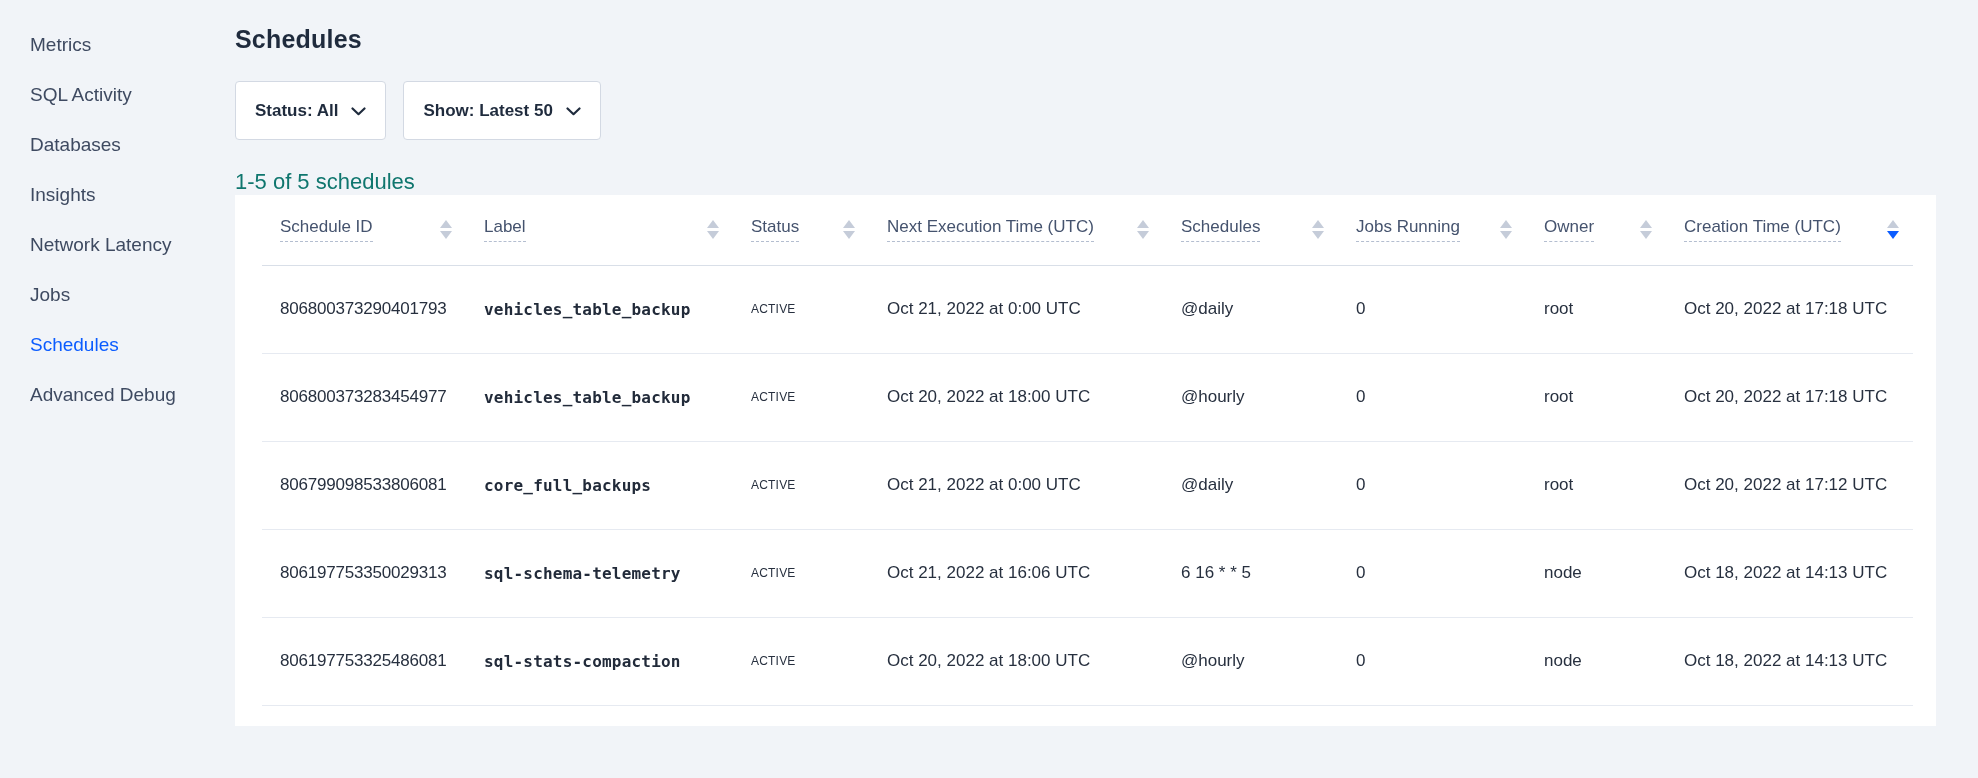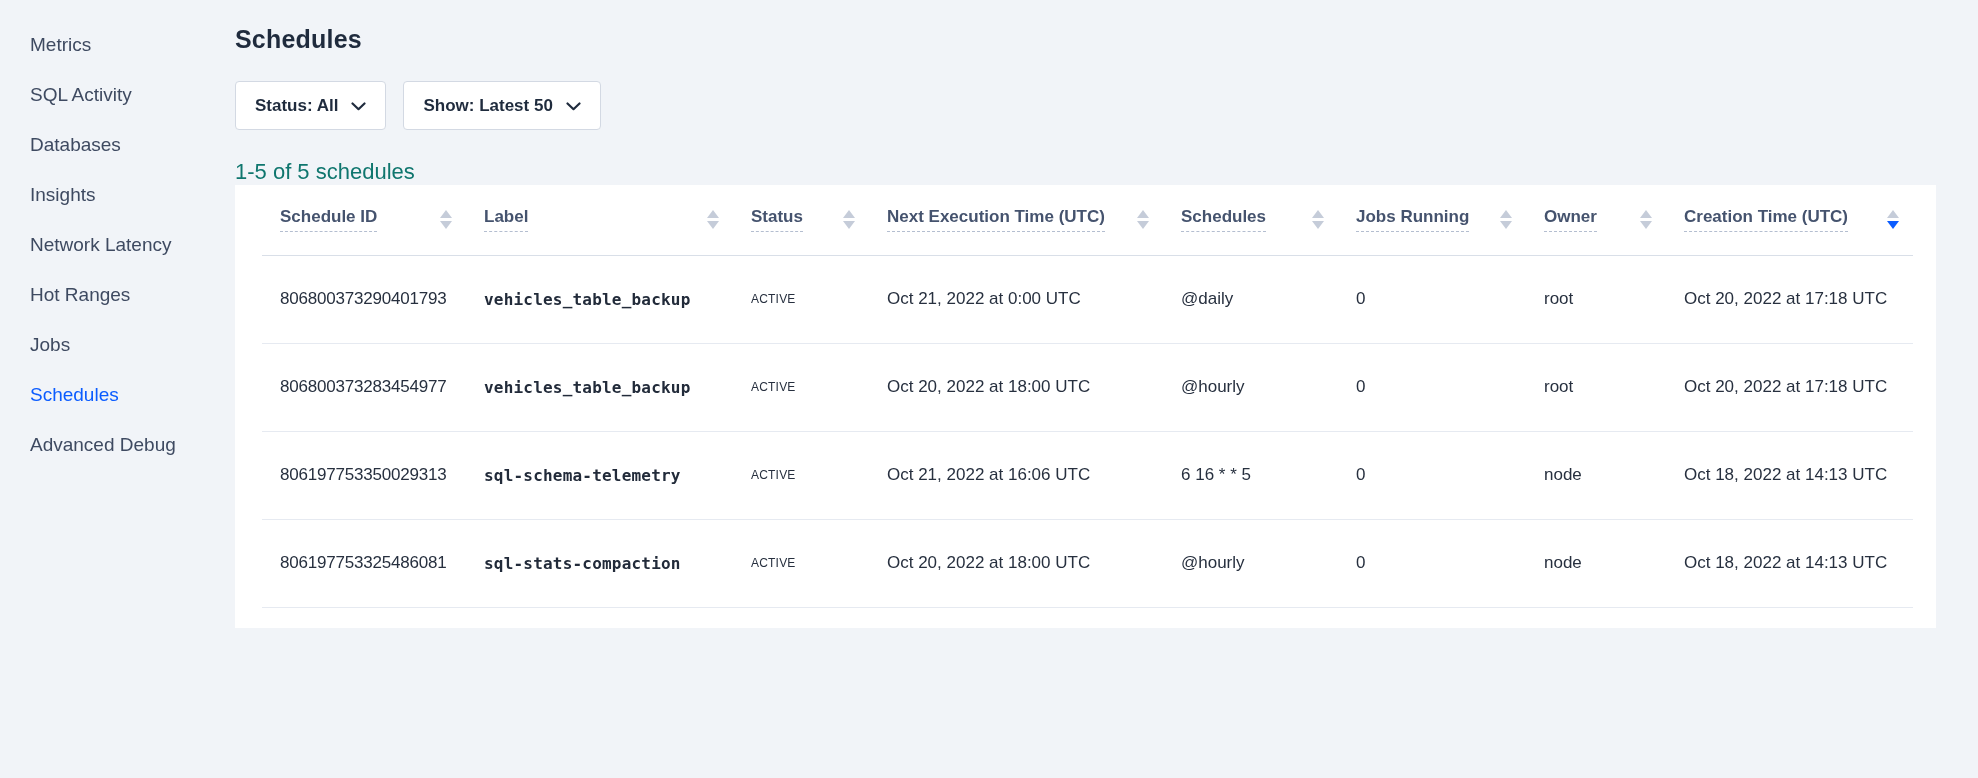--- a/index.html
+++ b/index.html
@@ -25,21 +25,21 @@
 
   
   .main { flex: 1 1 auto; padding-top: 24px; }
   .page-title {
     margin: 0; font-size: 25px; line-height: 30px;
     font-weight: 700; color: #1f2b3d; letter-spacing: .2px;
   }
   .filters { display: flex; gap: 17px; margin-top: 27px; }
   .dropdown-btn {
     display: inline-flex; align-items: center; gap: 13px;
-    height: 49px; padding: 0 19px;
+    height: 59px; padding: 0 19px;
     background: #ffffff; border: 1px solid #d3d9e3; border-radius: 4px;
     font-family: inherit; font-size: 17px; font-weight: 700; color: #1f2b3d;
     cursor: pointer;
   }
   .chev { display: inline-flex; margin-top: 2px; }
   .summary { margin: 29px 0 0; font-size: 22px; color: #0f766e; }
 
   
   .card { width: 1701px; background: #ffffff; padding-bottom: 20px; }
   table.sched {
@@ -47,21 +47,21 @@
     width: 1651px; margin-left: 27px;
   }
   thead th {
     height: 70px; padding: 0 14px 0 18px;
     text-align: left; vertical-align: middle;
     border-bottom: 1px solid #d9dfe8;
     font-weight: 700; cursor: pointer;
   }
   .th-inner { display: flex; align-items: center; justify-content: space-between; }
   .th-label {
-    font-size: 17px; font-weight: 700; color: #45536e;
+    font-size: 17px; font-weight: 400; color: #45536e;
     border-bottom: 1px dashed #b4bed0; padding-bottom: 4px;
     white-space: nowrap;
   }
   .sort-icon { display: inline-flex; flex-direction: column; gap: 3px; flex: 0 0 auto; margin-left: 8px; }
   .sort-icon .tri { fill: #c5ccd9; }
   .sort-icon.desc-active .tri-down { fill: #0b5cff; }
 
   tbody td {
     height: 88px; padding: 0 14px 0 18px;
     border-bottom: 1px solid #e6eaf1;
@@ -79,21 +79,20 @@
 <body>
 
 <div class="app">
 
   <nav class="sidebar">
     <div class="nav-item">Metrics</div>
     <div class="nav-item">SQL Activity</div>
     <div class="nav-item">Databases</div>
     <div class="nav-item">Insights</div>
     <div class="nav-item">Network Latency</div>
-    <div class="nav-item">Hot Ranges</div>
     <div class="nav-item">Jobs</div>
     <div class="nav-item active">Schedules</div>
     <div class="nav-item">Advanced Debug</div>
   </nav>
 
   <main class="main">
     <h1 class="page-title">Schedules</h1>
 
     <div class="filters">
       <button class="dropdown-btn">
@@ -251,20 +250,30 @@
             <td class="id-cell">806800373283454977</td>
             <td class="mono">vehicles_table_backup</td>
             <td class="status-cell">ACTIVE</td>
             <td>Oct 20, 2022 at 18:00 UTC</td>
             <td>@hourly</td>
             <td>0</td>
             <td>root</td>
             <td>Oct 20, 2022 at 17:18 UTC</td>
           </tr>
           <tr>
+            <td class="id-cell">806799098533806081</td>
+            <td class="mono">core_full_backups</td>
+            <td class="status-cell">ACTIVE</td>
+            <td>Oct 21, 2022 at 0:00 UTC</td>
+            <td>@daily</td>
+            <td>0</td>
+            <td>root</td>
+            <td>Oct 20, 2022 at 17:12 UTC</td>
+          </tr>
+          <tr>
             <td class="id-cell">806197753350029313</td>
             <td class="mono">sql-schema-telemetry</td>
             <td class="status-cell">ACTIVE</td>
             <td>Oct 21, 2022 at 16:06 UTC</td>
             <td>6 16 * * 5</td>
             <td>0</td>
             <td>node</td>
             <td>Oct 18, 2022 at 14:13 UTC</td>
           </tr>
           <tr>

